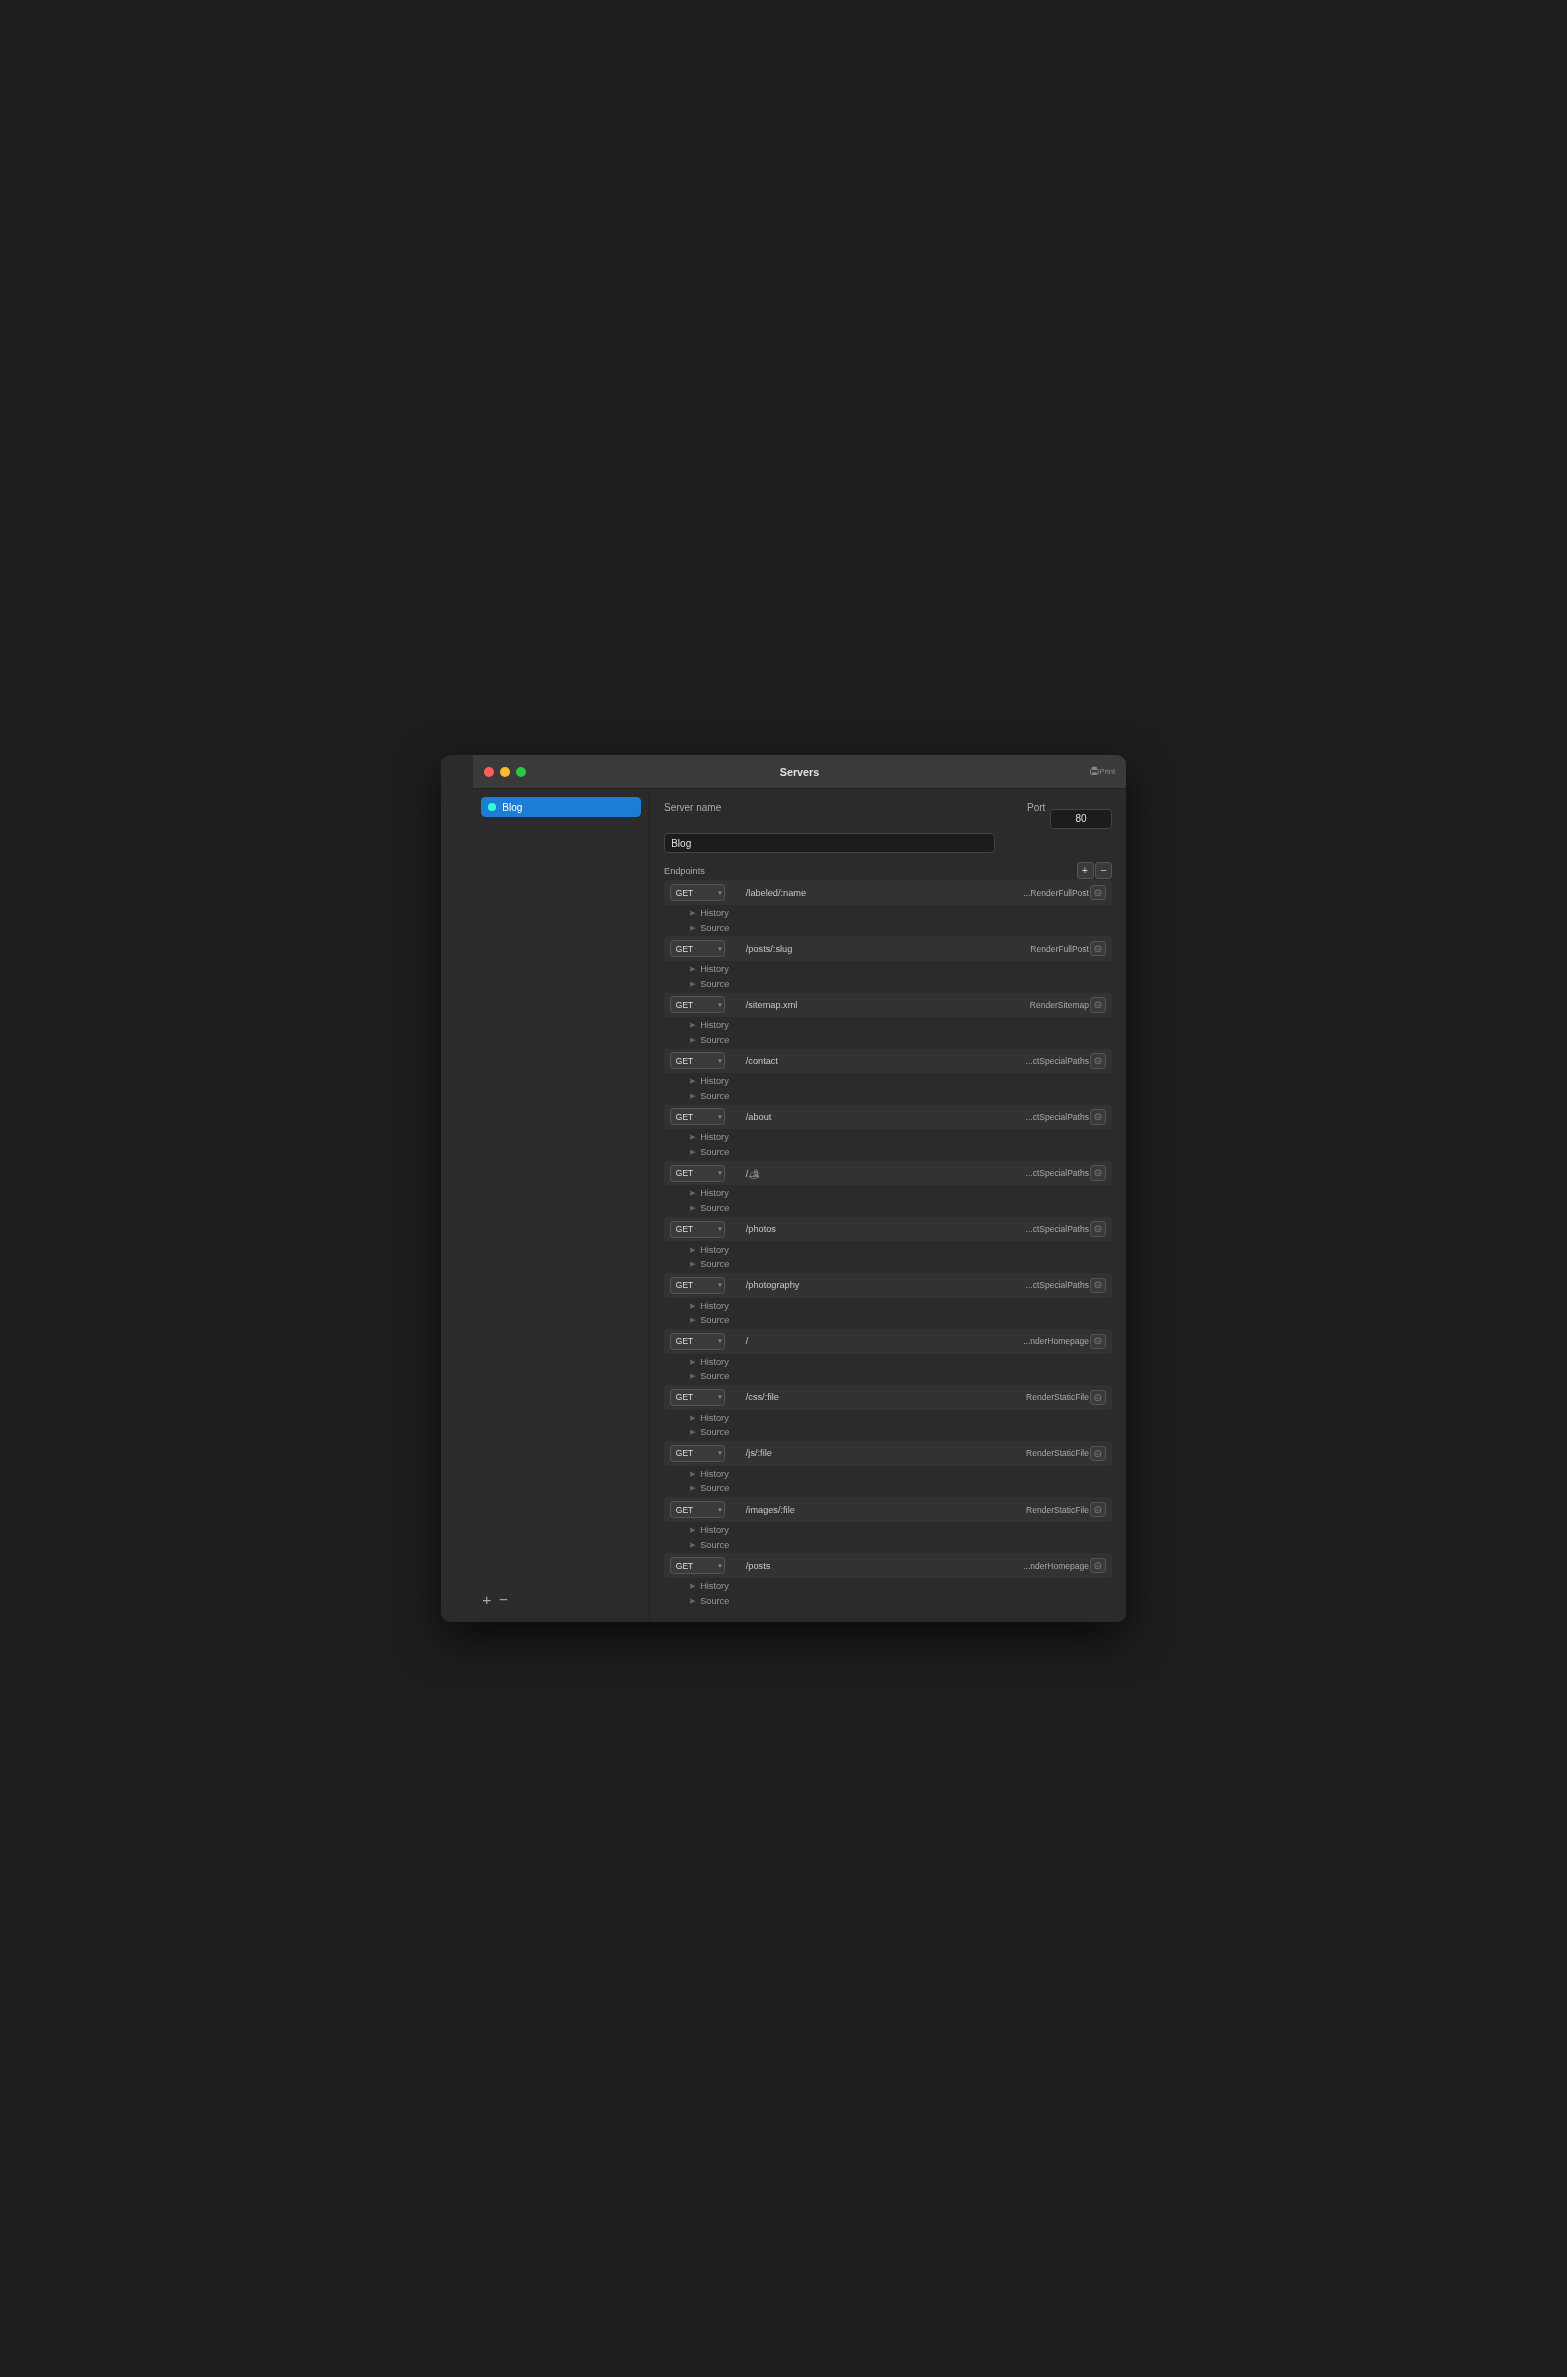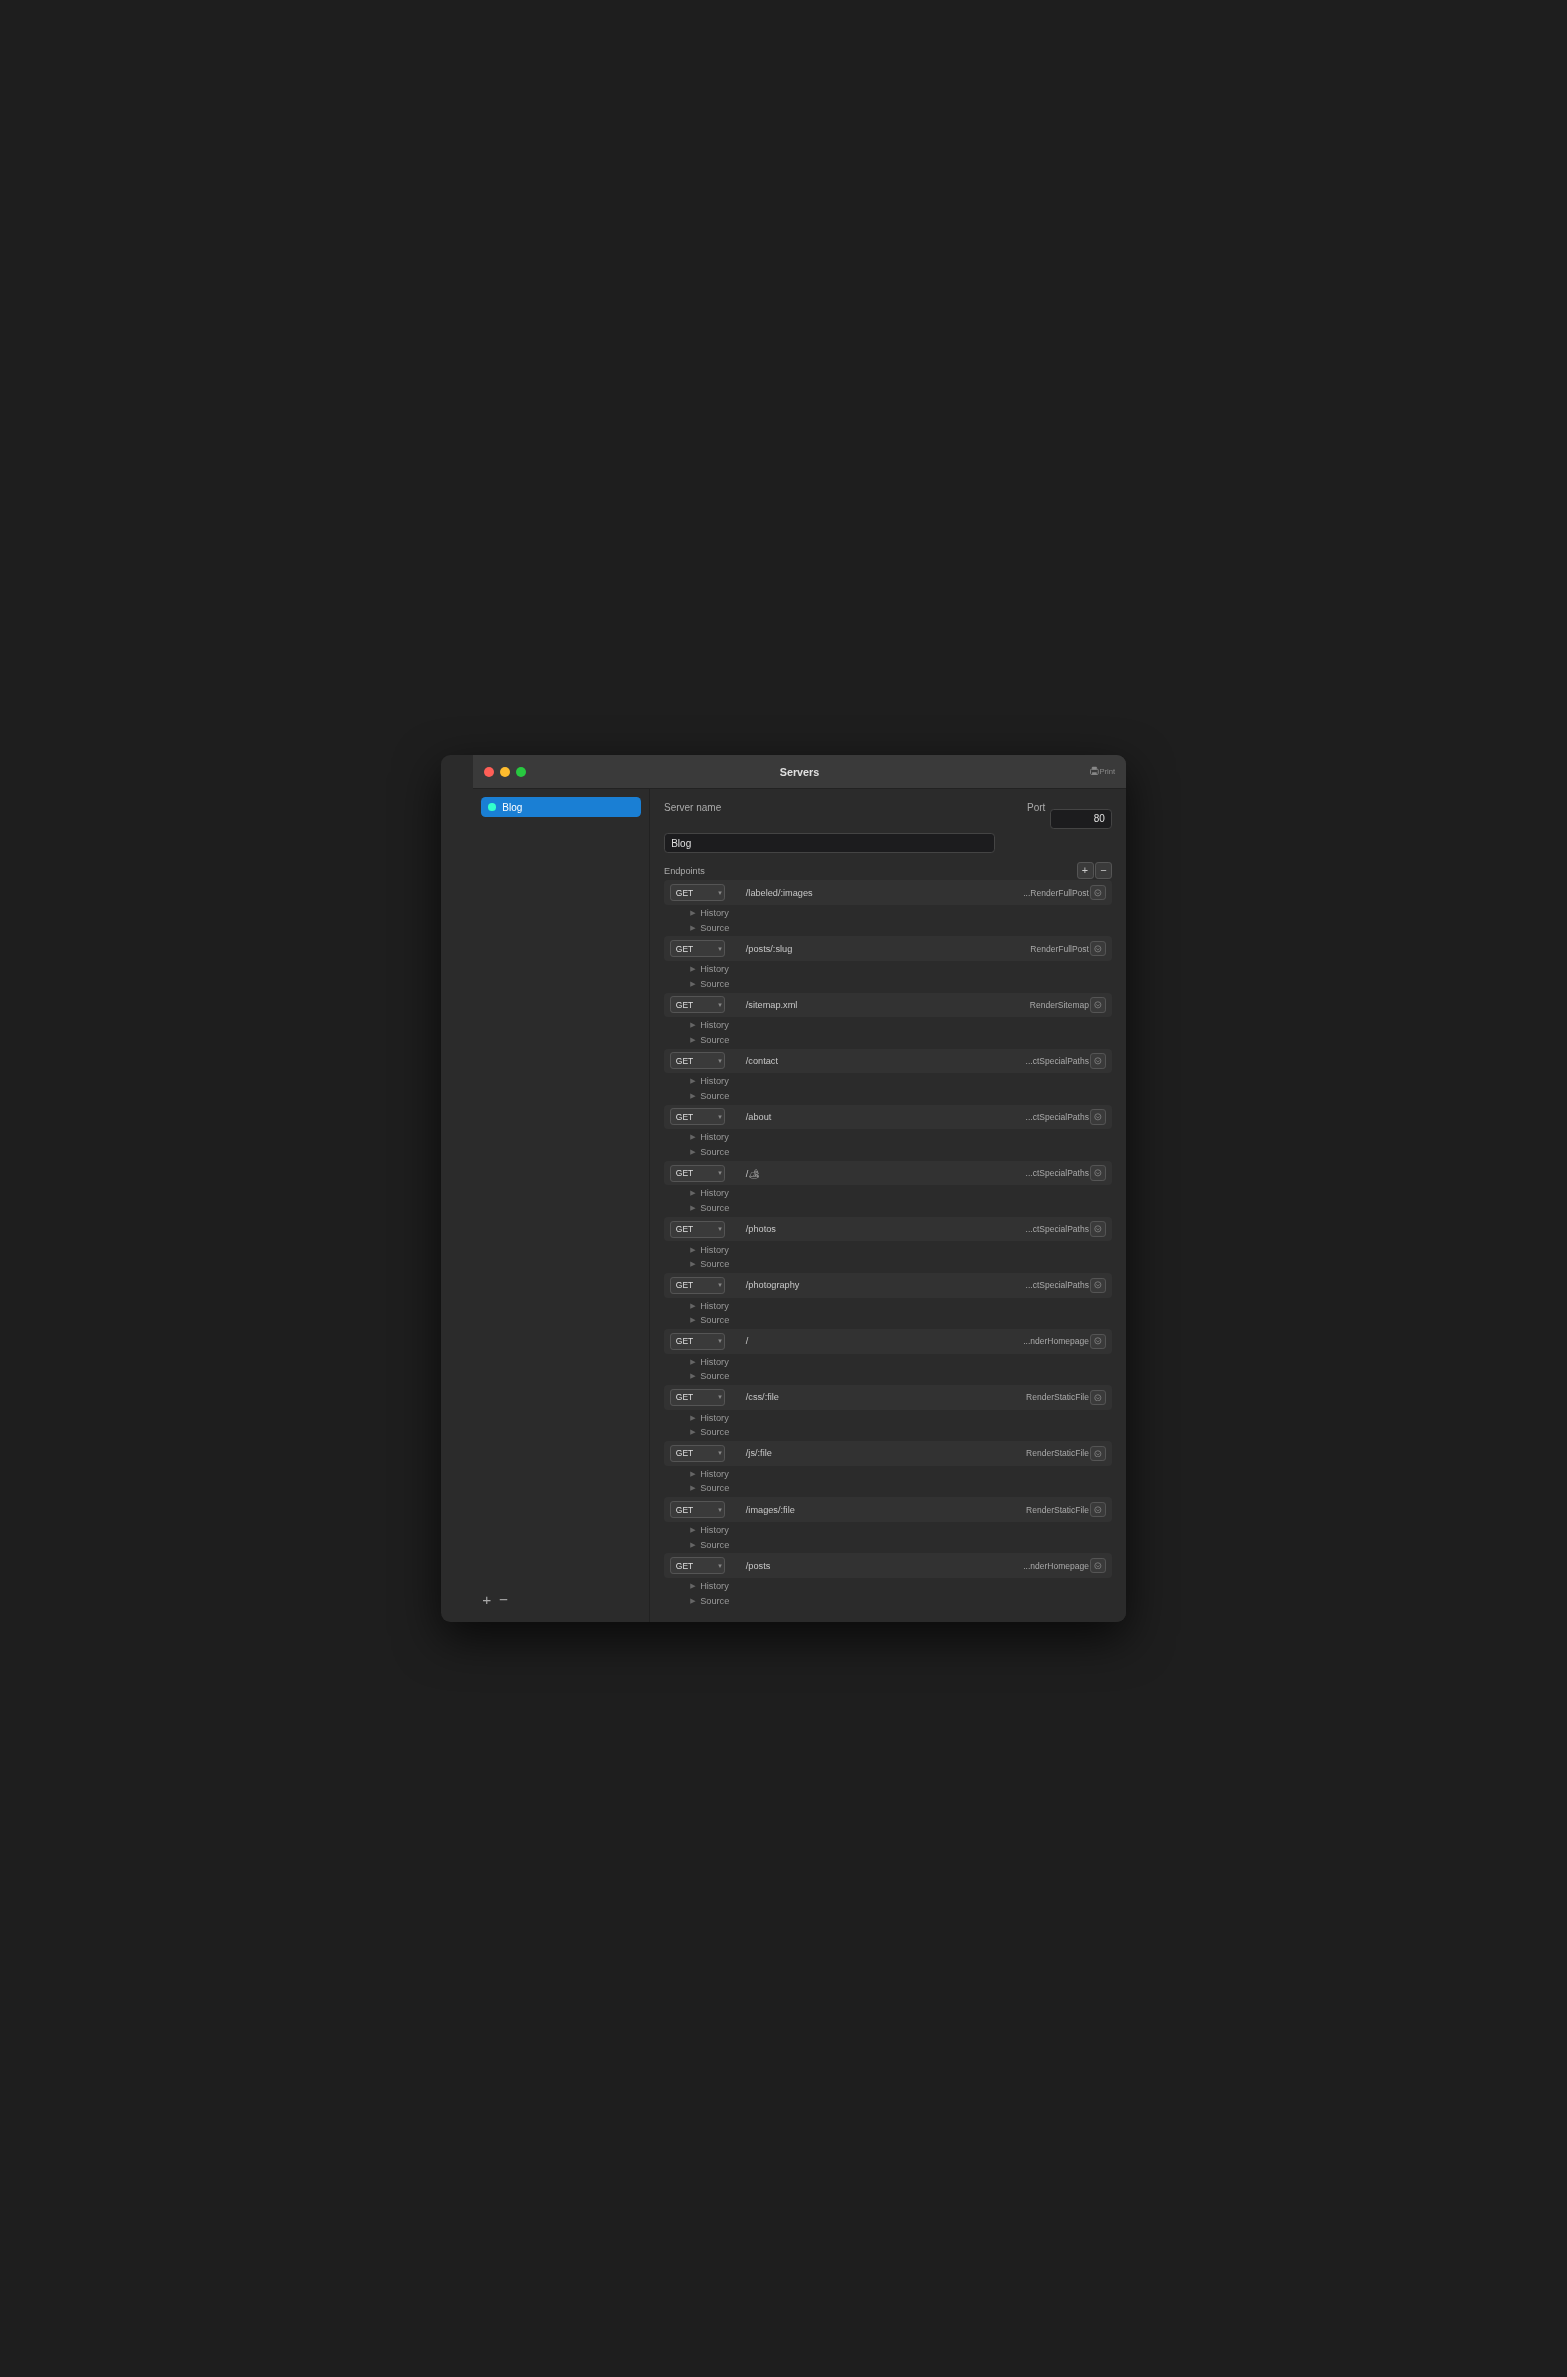--- a/index.html
+++ b/index.html
@@ -122,21 +122,21 @@
     .field-input {
       background: #1c1c1e;
       border: 0.8px solid #444;
       border-radius: 3.8px;
       color: #e0e0e0;
       font-size: 10px;
       padding: 3.1px 6.2px;
       height: 20px;
     }
     .field-input-name { width: 331px; }
-    .field-input-port { width: 62px; text-align: right; }
+    .field-input-port { width: 62px; text-align: center; }
     .endpoints-header {
       display: flex;
       justify-content: space-between;
       align-items: center;
       margin-bottom: 1px;
     }
     .endpoints-label {
       color: #aaa;
       font-size: 9.2px;
     }
@@ -309,21 +309,21 @@
       <div class="method-wrapper">
         <select class="method-select">
           <option>GET</option>
           <option>POST</option>
           <option>PUT</option>
           <option>DELETE</option>
           <option>PATCH</option>
         </select>
         <span class="method-arrow">▾</span>
       </div>
-      <span class="endpoint-path">/labeled/:images</span>
+      <span class="endpoint-path">/labeled/:name</span>
       <div class="endpoint-handler">
         <span class="handler-label">...RenderFullPost</span>
         <div class="handler-dropdown">
           <svg width="7.7" height="7.7" viewBox="0 0 10 10">
                     <circle cx="5" cy="5" r="4" stroke="#888" stroke-width="1" fill="none"></circle>
                     <path d="M3 4.5L5 6.5L7 4.5" stroke="#888" stroke-width="1" fill="none"></path>
                   </svg>
         </div>
       </div>
     </div>

